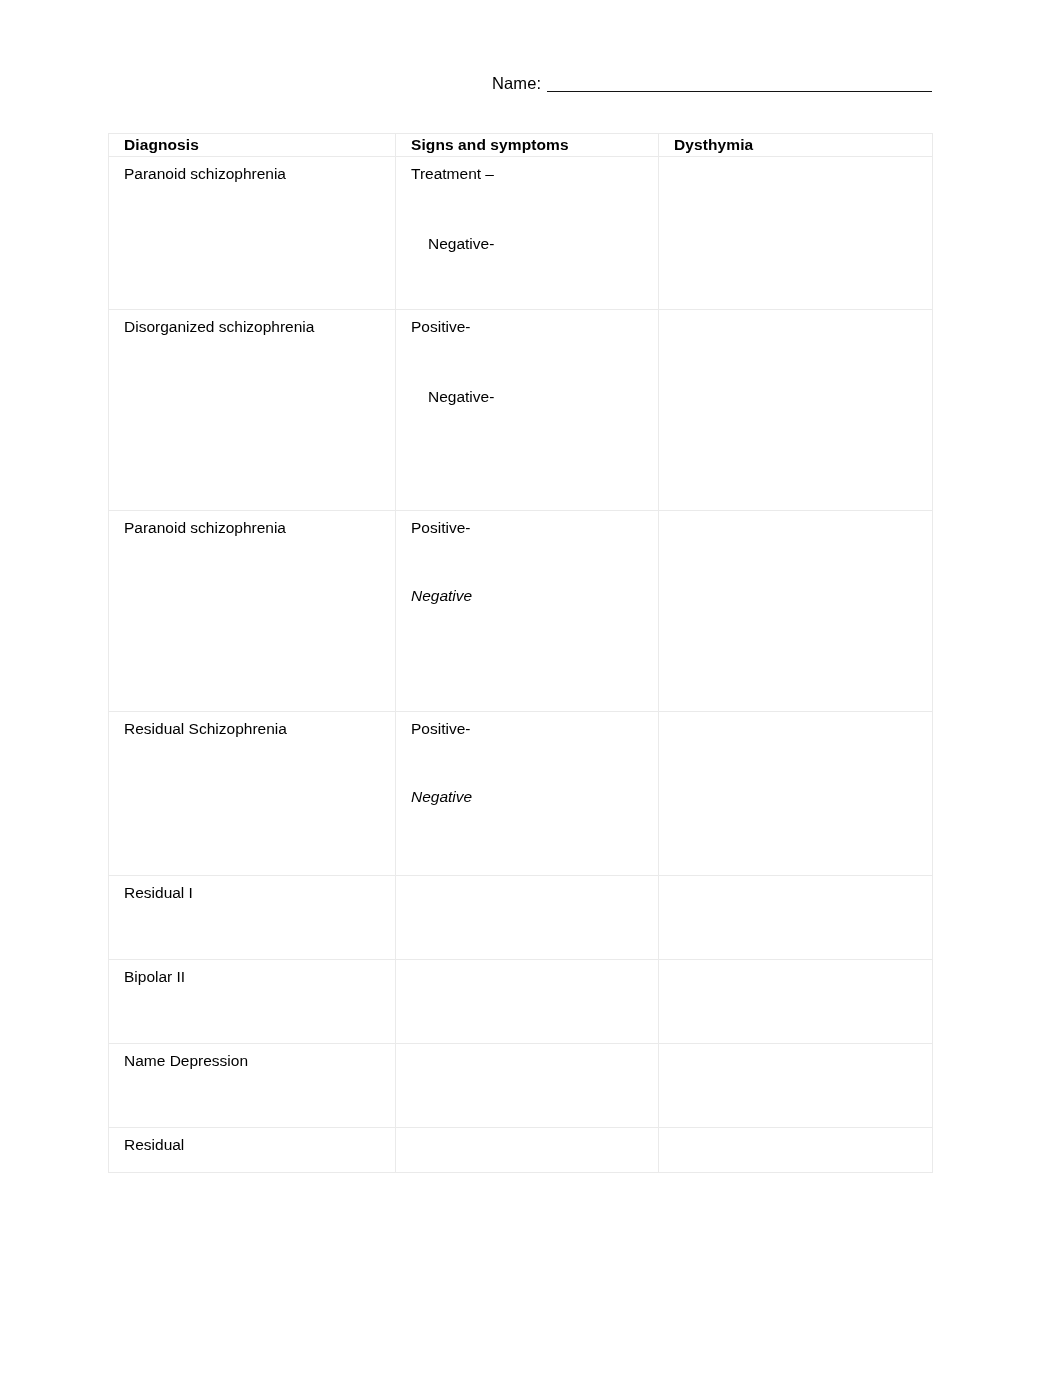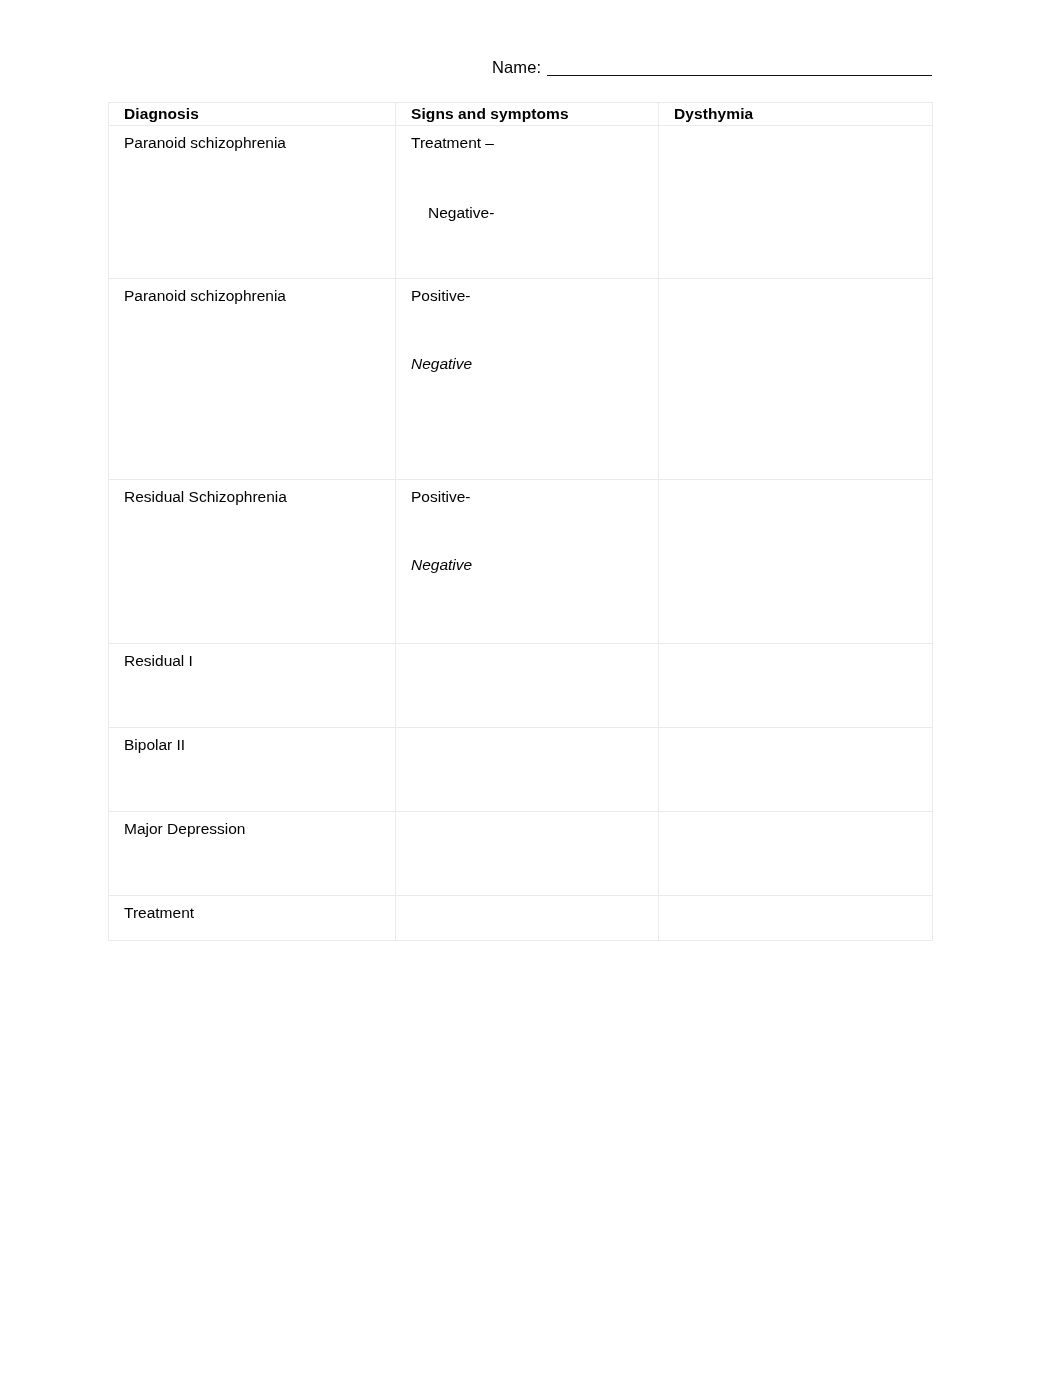--- a/index.html
+++ b/index.html
@@ -14,40 +14,40 @@
     position: relative;
     font-family: "Liberation Sans", "DejaVu Sans", sans-serif;
     color: #000000;
     overflow: hidden;
   }
 
   
   .name-row {
     position: absolute;
     left: 492px;
-    top: 56px;
+    top: 72px;
     font-size: 16.5px;
     line-height: 22px;
     white-space: nowrap;
     letter-spacing: 0.1px;
   }
   .name-label { font-size: 16.5px; }
   .name-rule {
     display: inline-block;
     vertical-align: -3px;
     width: 385px;
     border-bottom: 1.6px solid #141414;
     margin-left: 6px;
   }
 
   
   .sheet-table {
     position: absolute;
     left: 108px;
-    top: 102px;
+    top: 133px;
     width: 824px;
     border-collapse: collapse;
     table-layout: fixed;
   }
   .sheet-table col.c-diagnosis  { width: 287px; }
   .sheet-table col.c-signs      { width: 263px; }
   .sheet-table col.c-treatment  { width: 274px; }
 
   .sheet-table td,
   .sheet-table th {
@@ -134,20 +134,32 @@
       </td>
       <td>
         <span class="cell-text">Treatment –</span>
         <span class="cell-text second">Negative-</span>
       </td>
       <td>
         <span class="empty-cell"></span>
       </td>
     </tr>
 
+    <tr class="r-tall2">
+      <td>
+        <span class="cell-text">Disorganized schizophrenia</span>
+      </td>
+      <td>
+        <span class="cell-text">Positive-</span>
+        <span class="cell-text second">Negative-</span>
+      </td>
+      <td>
+        <span class="empty-cell"></span>
+      </td>
+    </tr>
 
     <tr class="r-tall3">
       <td>
         <span class="cell-text">Paranoid schizophrenia</span>
       </td>
       <td>
         <span class="cell-text">Positive-</span>
         <span class="cell-text second-short">Negative</span>
       </td>
       <td>
@@ -187,33 +199,33 @@
       <td>
         <span class="empty-cell"></span>
       </td>
       <td>
         <span class="empty-cell"></span>
       </td>
     </tr>
 
     <tr class="r-short3">
       <td>
-        <span class="cell-text">Major Depression</span>
+        <span class="cell-text">Name Depression</span>
       </td>
       <td>
         <span class="empty-cell"></span>
       </td>
       <td>
         <span class="empty-cell"></span>
       </td>
     </tr>
 
     <tr class="r-last">
       <td>
-        <span class="cell-text">Treatment</span>
+        <span class="cell-text">Residual</span>
       </td>
       <td>
         <span class="empty-cell"></span>
       </td>
       <td>
         <span class="empty-cell"></span>
       </td>
     </tr>
 
   </tbody>

